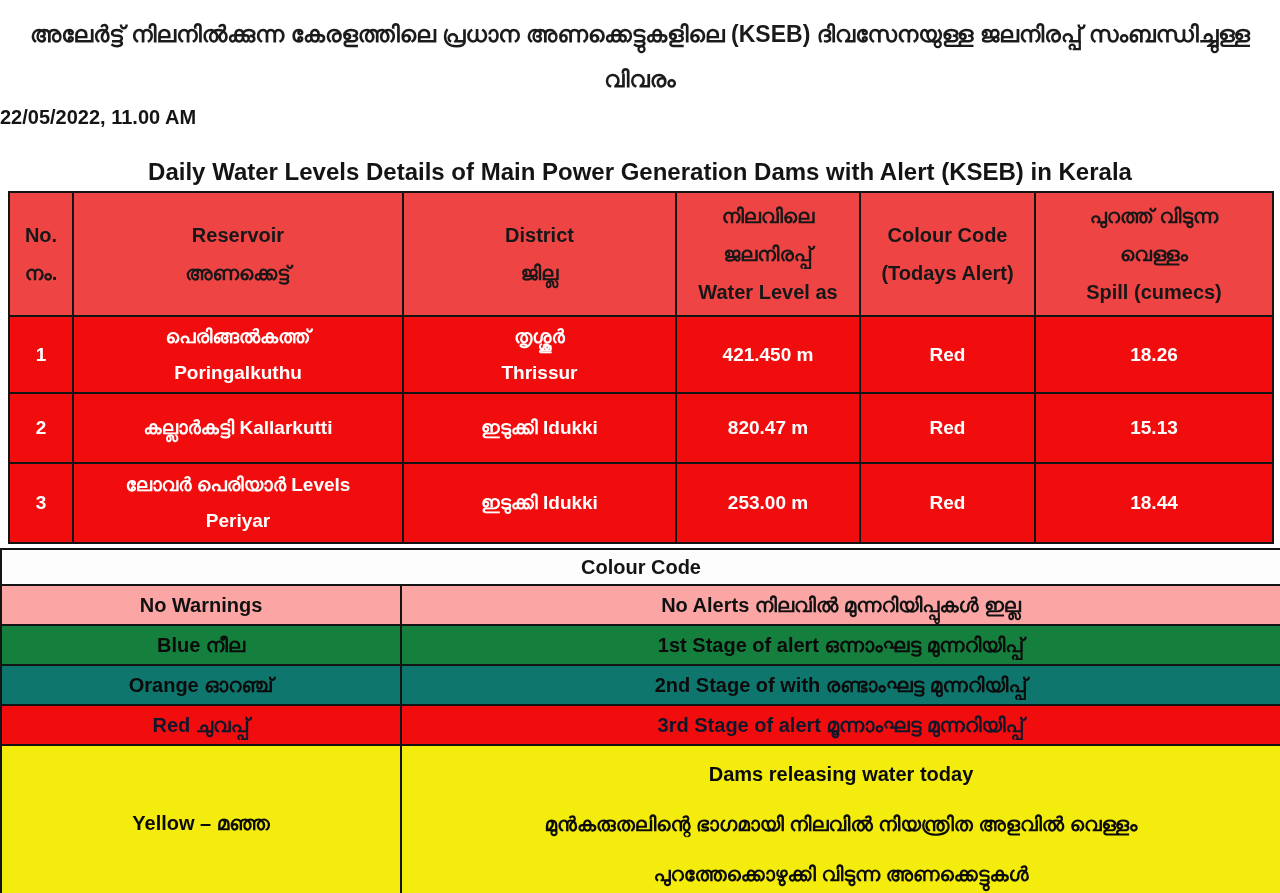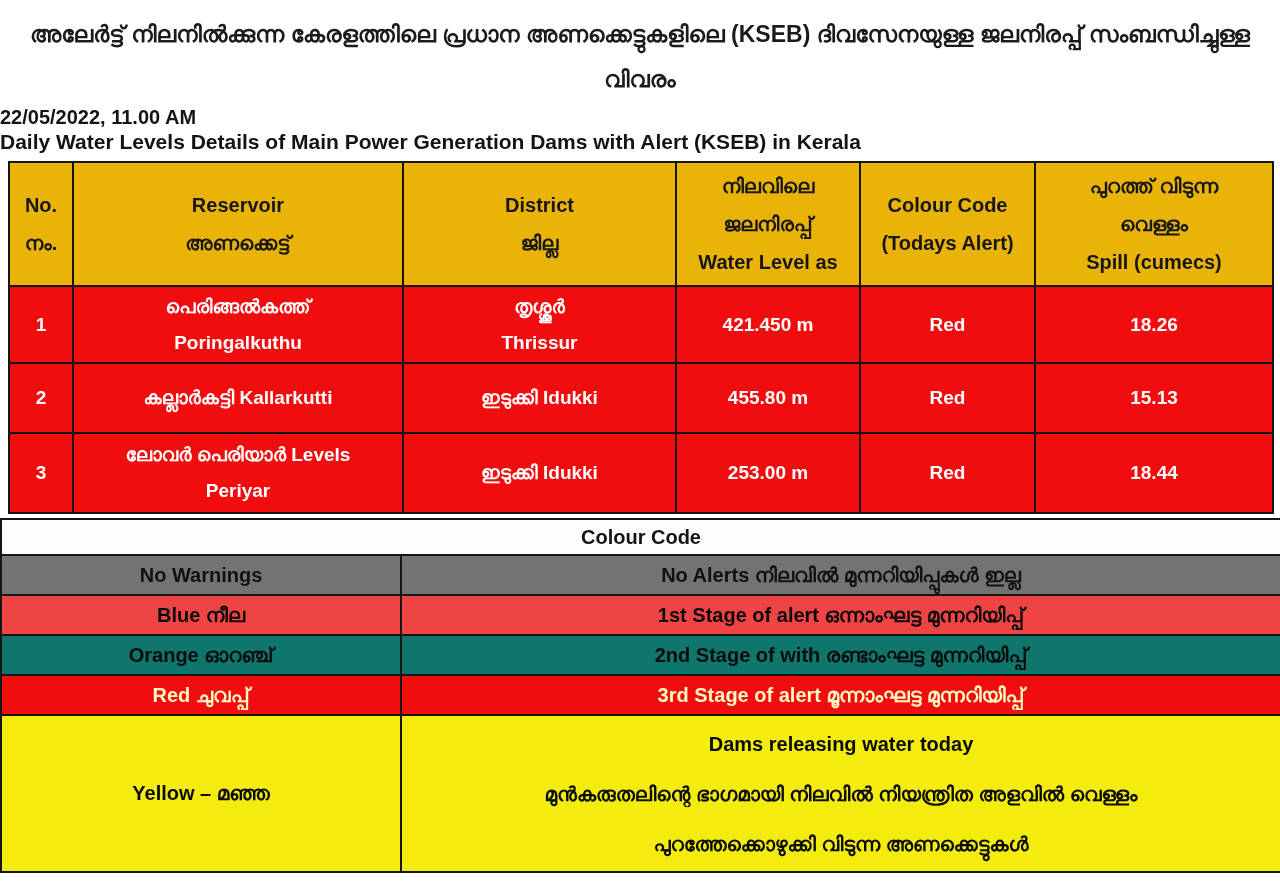--- a/index.html
+++ b/index.html
@@ -22,39 +22,40 @@
     color: #1b1b1b;
   }
   .date-line {
     margin-top: 3px;
     text-align: left;
     font-weight: bold;
     font-size: 20px;
     line-height: 24px;
   }
   .en-title {
-    margin-top: 0;
-    font-weight: bold;
-    font-size: 21px;
+    margin-top: 30px;
+    text-align: center;
+    font-weight: bold;
+    font-size: 24px;
     line-height: 26px;
   }
 
   
   table { border-collapse: collapse; table-layout: fixed; }
   .dams {
     margin: 6px 0 0 8px;
     width: 1264px;
   }
   .dams th, .dams td {
     border: 2px solid #141414;
     text-align: center;
     vertical-align: middle;
     font-weight: bold;
   }
-  .dams thead tr { height: 124px; background: #eab308; }
+  .dams thead tr { height: 124px; background: #ef4444; }
   .dams th { font-size: 20px; line-height: 38px; color: #171717; }
   .dam-row { background: #f10d0d; color: #ffffff; }
   .dam-row td { font-size: 19px; line-height: 36px; }
   .row-1 { height: 77px; }
   .row-2 { height: 70px; }
   .row-3 { height: 80px; }
 
   
   .legend {
     margin-top: 4px;
@@ -62,24 +63,24 @@
   }
   .legend td {
     border: 2px solid #141414;
     text-align: center;
     vertical-align: middle;
     font-weight: bold;
     font-size: 20px;
   }
   .legend-title-row { height: 36px; background: #fdfdfd; }
   .lg-row { height: 40px; }
-  .lg-none  { background: #737373; color: #111111; }
-  .lg-blue  { background: #ef4444; color: #0b0b0b; }
+  .lg-none  { background: #fca5a5; color: #111111; }
+  .lg-blue  { background: #15803d; color: #0b0b0b; }
   .lg-orange{ background: #0f766e; color: #0b0b0b; }
-  .lg-red   { background: #f10d0d; color: #fef9c3; }
+  .lg-red   { background: #f10d0d; color: #0f172a; }
   .lg-yellow{ background: #f4ec0d; color: #0b0b0b; height: 157px; }
   .lg-yellow .lg-desc div { line-height: 50px; }
   .lg-desc div { line-height: 26px; text-align: center; }
 </style>
 </head>
 <body>
 
 <div class="page">
 
   <div class="ml-title">അലേർട്ട് നിലനിൽക്കുന്ന കേരളത്തിലെ പ്രധാന അണക്കെട്ടുകളിലെ (KSEB) ദിവസേനയുള്ള ജലനിരപ്പ് സംബന്ധിച്ചുള്ള വിവരം</div>
@@ -141,21 +142,21 @@
         <td>18.26</td>
       </tr>
       <tr class="dam-row row-2">
         <td>2</td>
         <td>
           <div>കല്ലാർകട്ടി Kallarkutti</div>
         </td>
         <td>
           <div>ഇടുക്കി Idukki</div>
         </td>
-        <td>455.80 m</td>
+        <td>820.47 m</td>
         <td>Red</td>
         <td>15.13</td>
       </tr>
       <tr class="dam-row row-3">
         <td>3</td>
         <td>
           <div>ലോവർ പെരിയാർ Levels</div>
           <div>Periyar</div>
         </td>
         <td>

